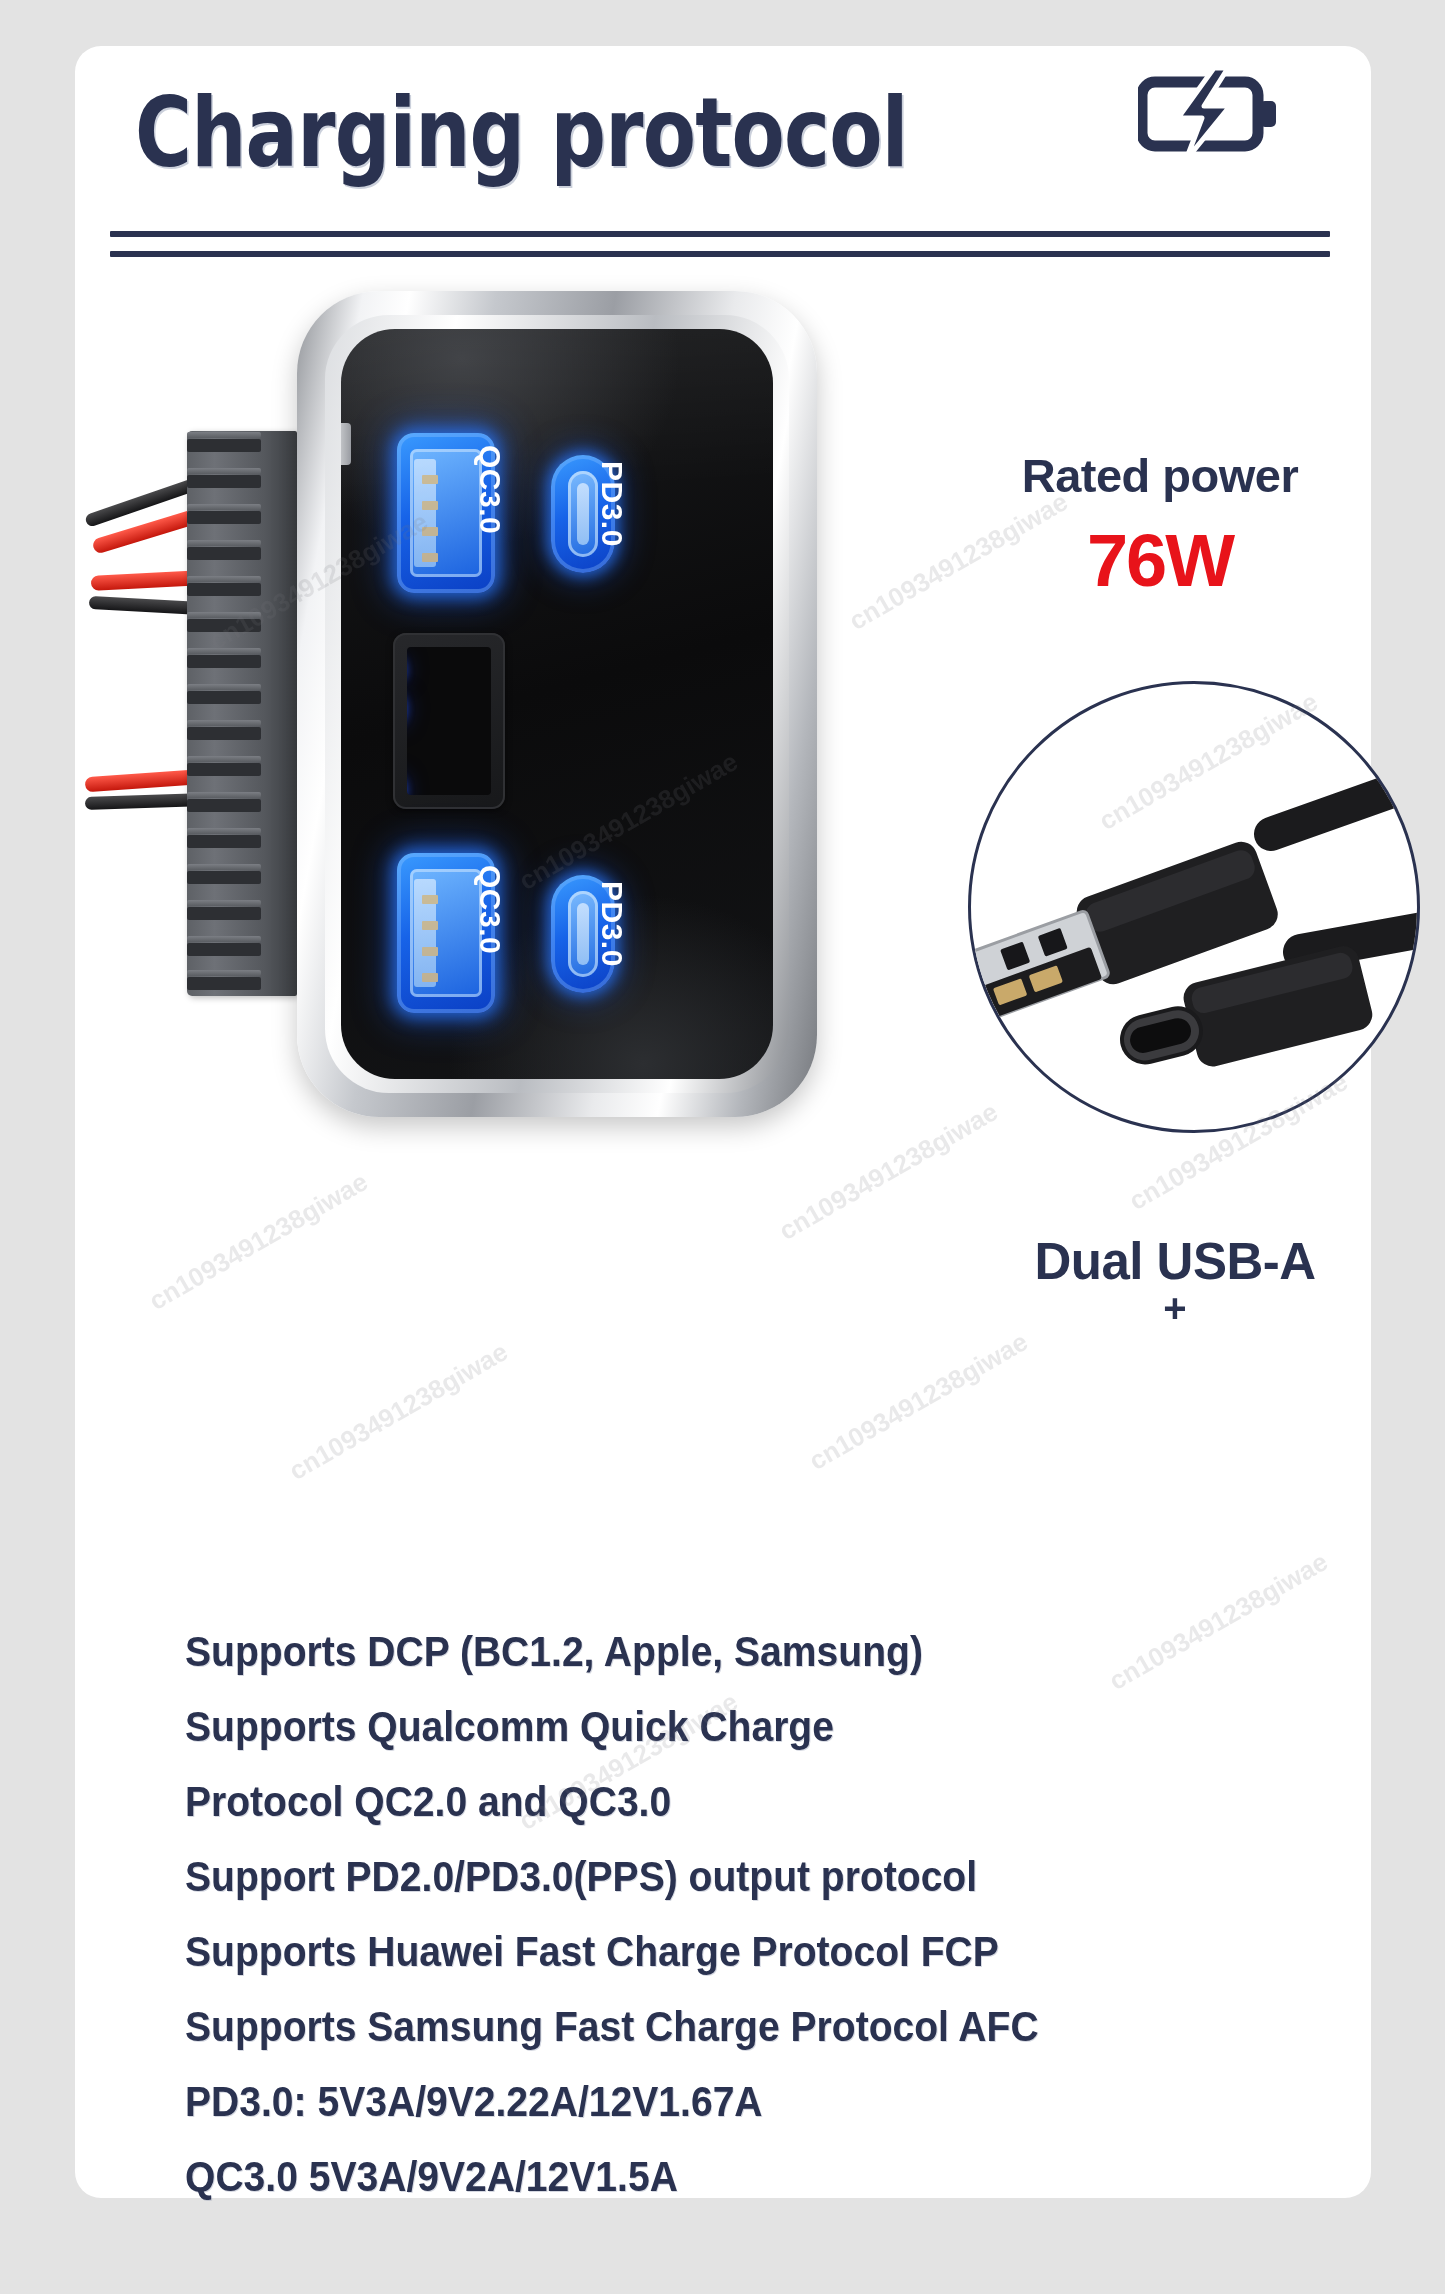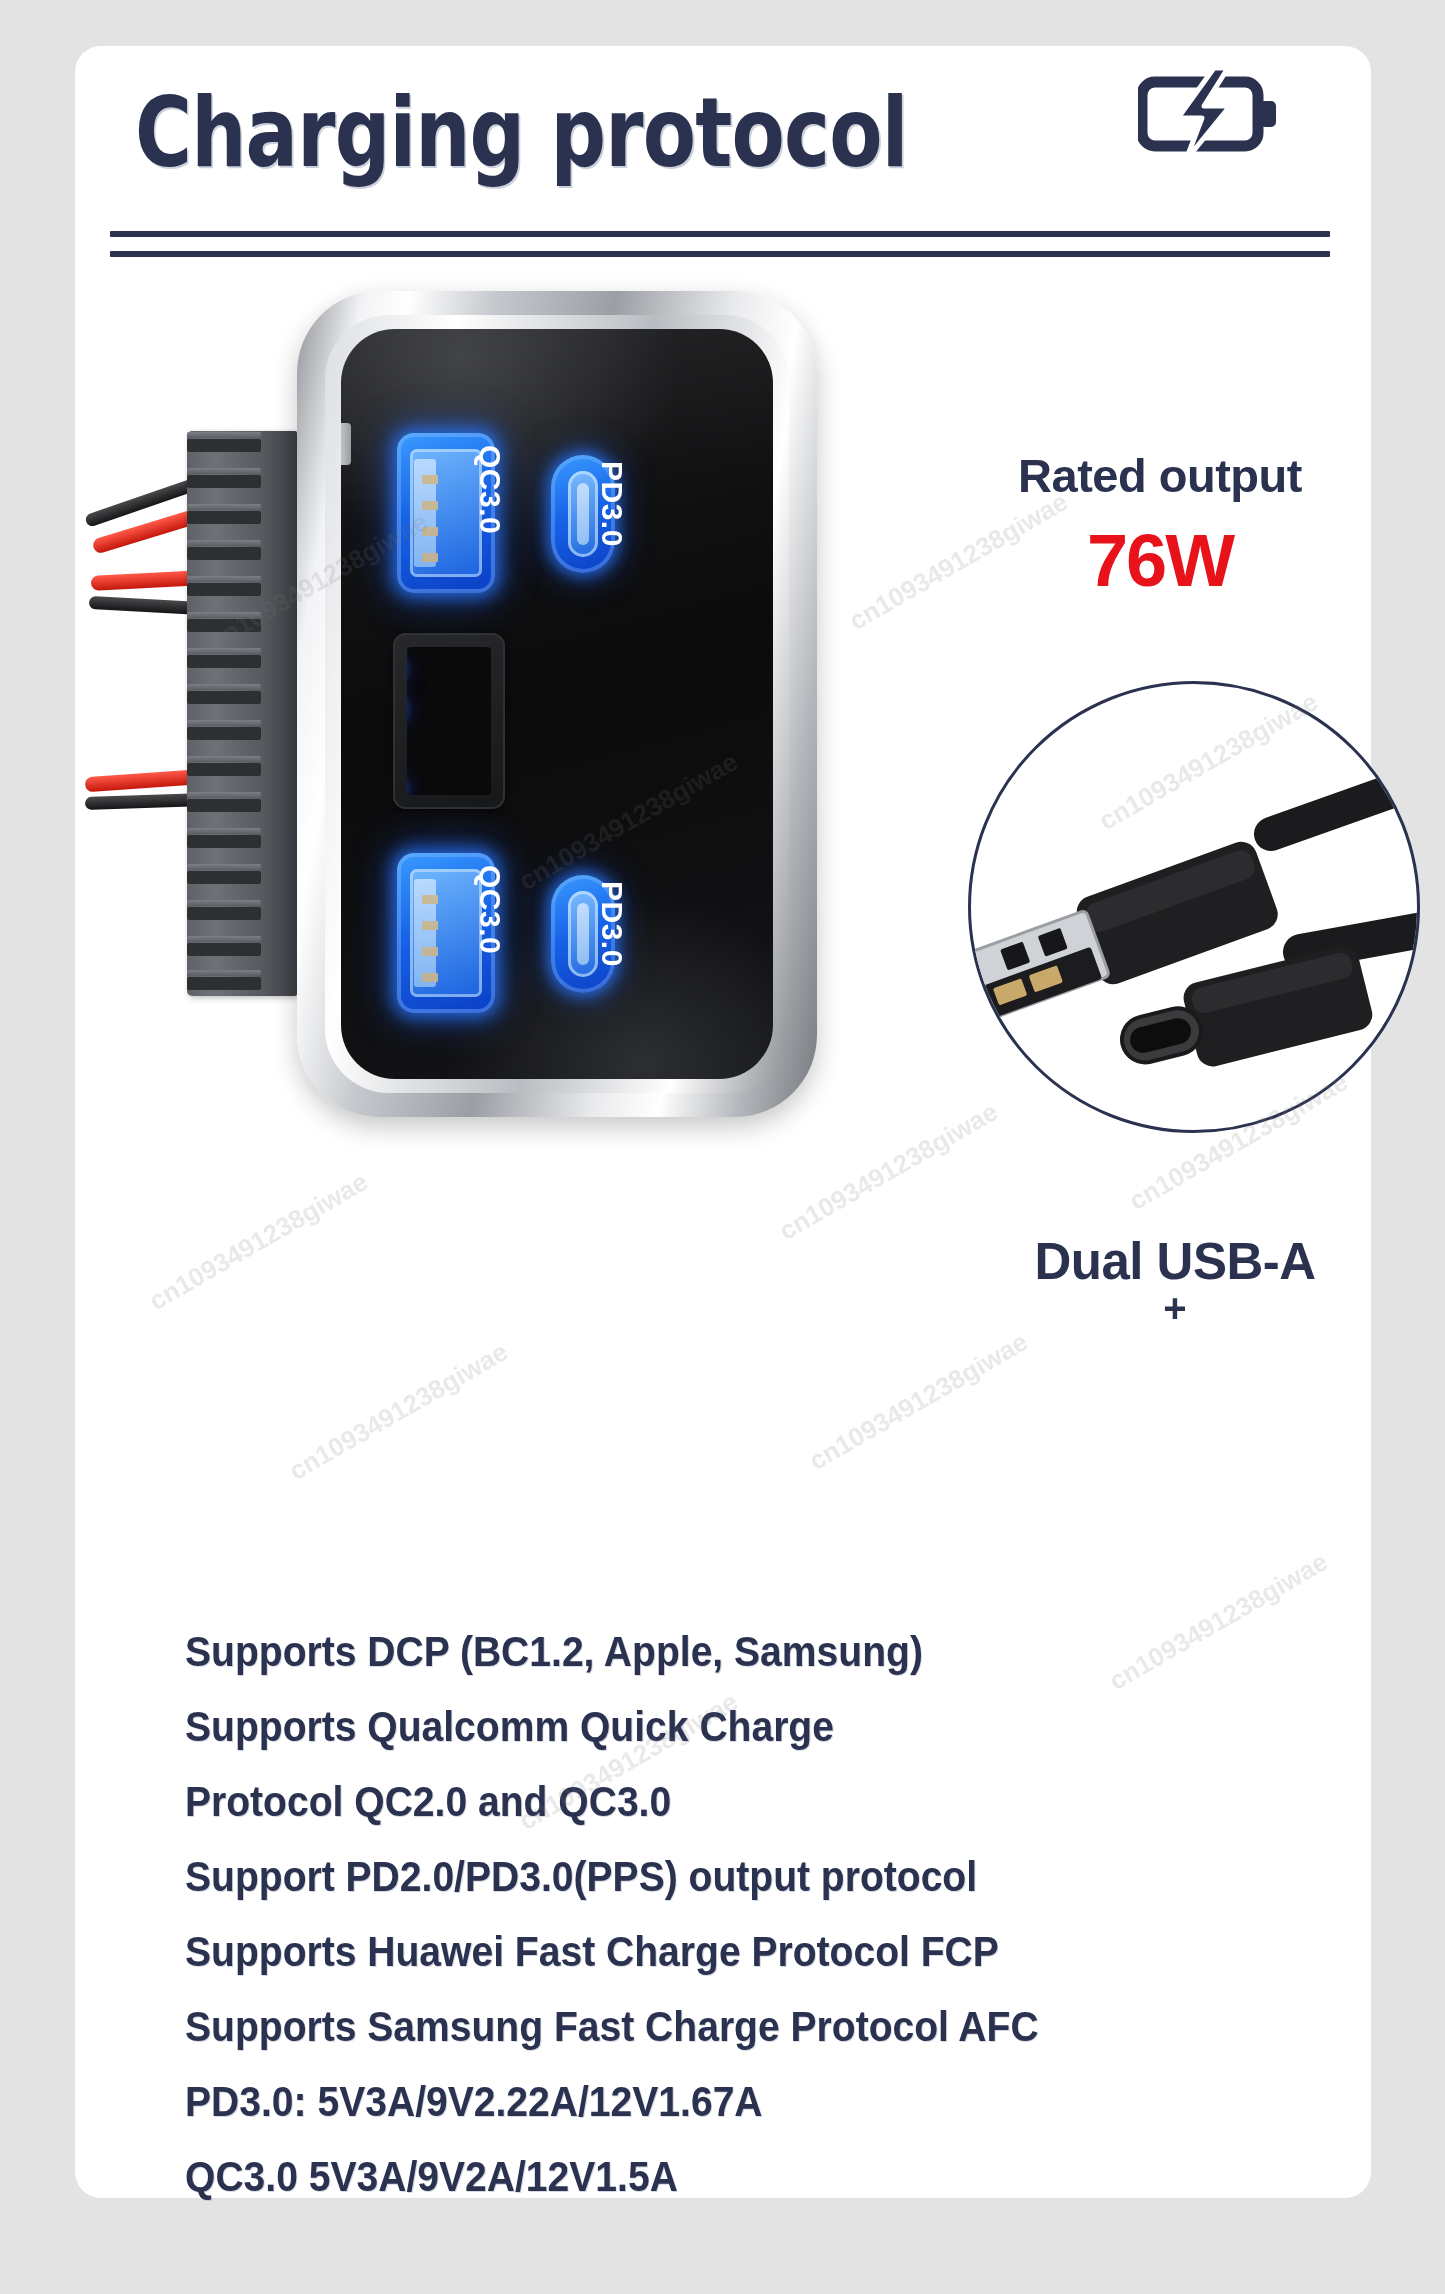--- a/index.html
+++ b/index.html
@@ -499,21 +499,21 @@
               </div>
             </div>
             <div class="port-label" style="left:288px; top:552px;">PD3.0</div>
 
           </div>
         </div>
       </div>
     </div>
 
     <div class="rated-power">
-      <div class="rated-label">Rated output</div>
+      <div class="rated-label">Rated power</div>
       <div class="rated-value">76W</div>
     </div>
 
     <div class="cable-circle">
       <svg class="cable-art" viewBox="0 0 452 452">
 
         <path d="M300 150 L452 96" stroke="#1b1b1d" stroke-width="34" stroke-linecap="round" fill="none"></path>
 
         <g transform="rotate(-20 180 230)">
           <rect x="110" y="192" width="190" height="92" rx="16" fill="#1f1f21"></rect>

